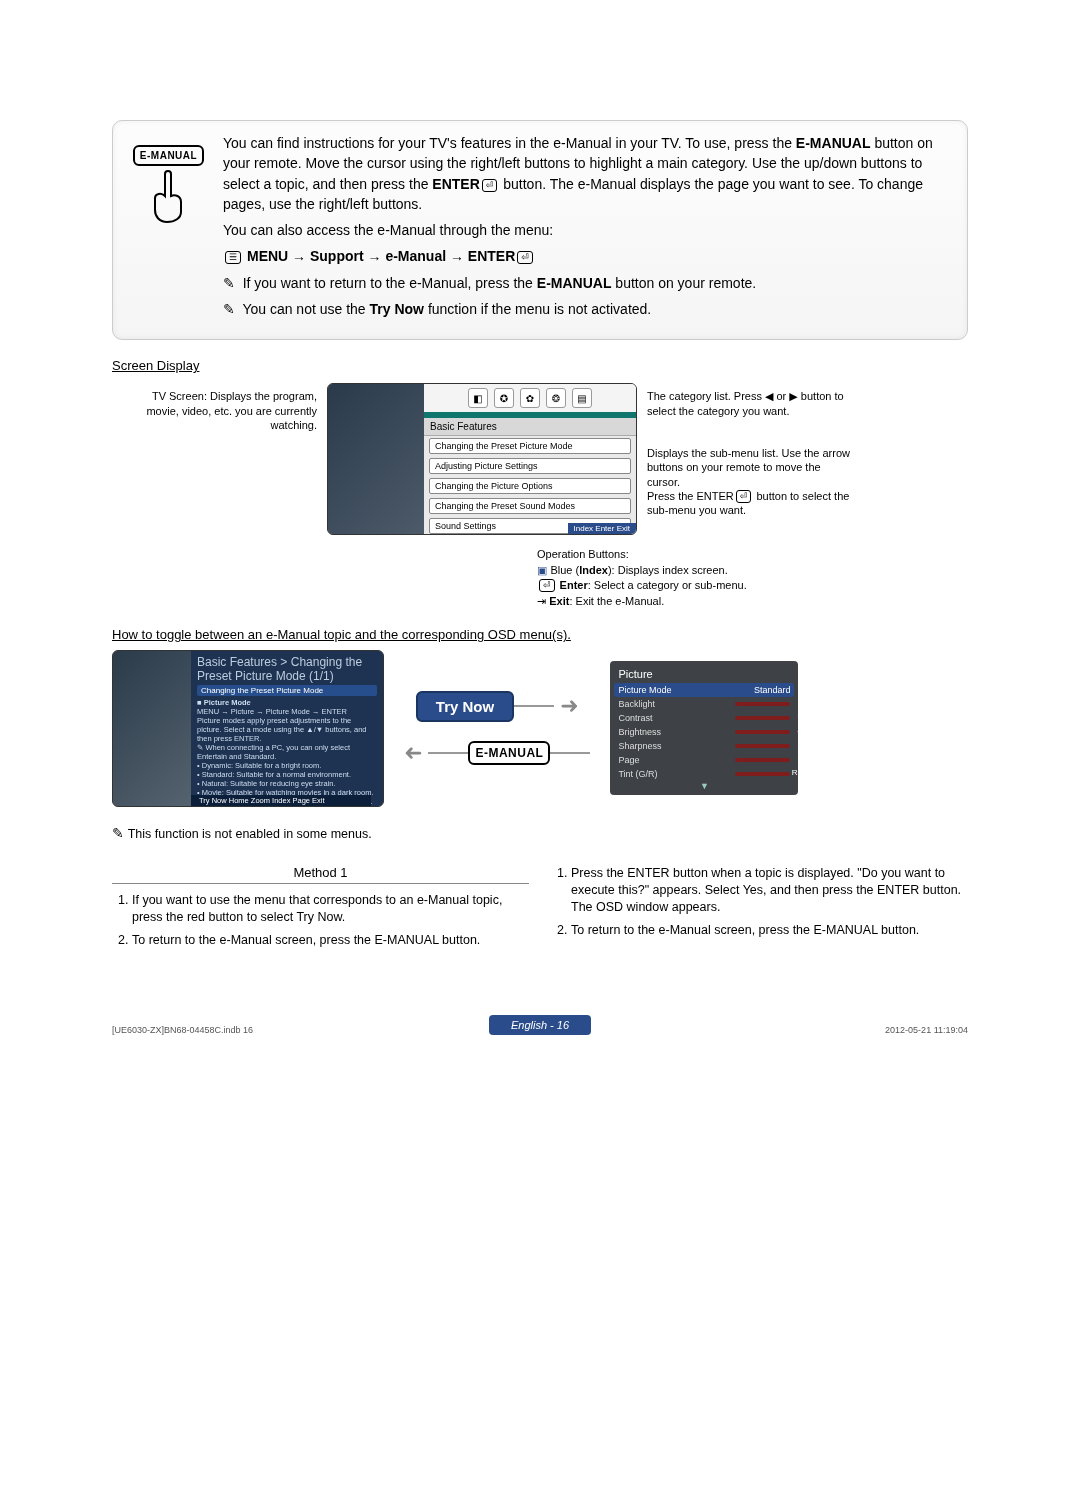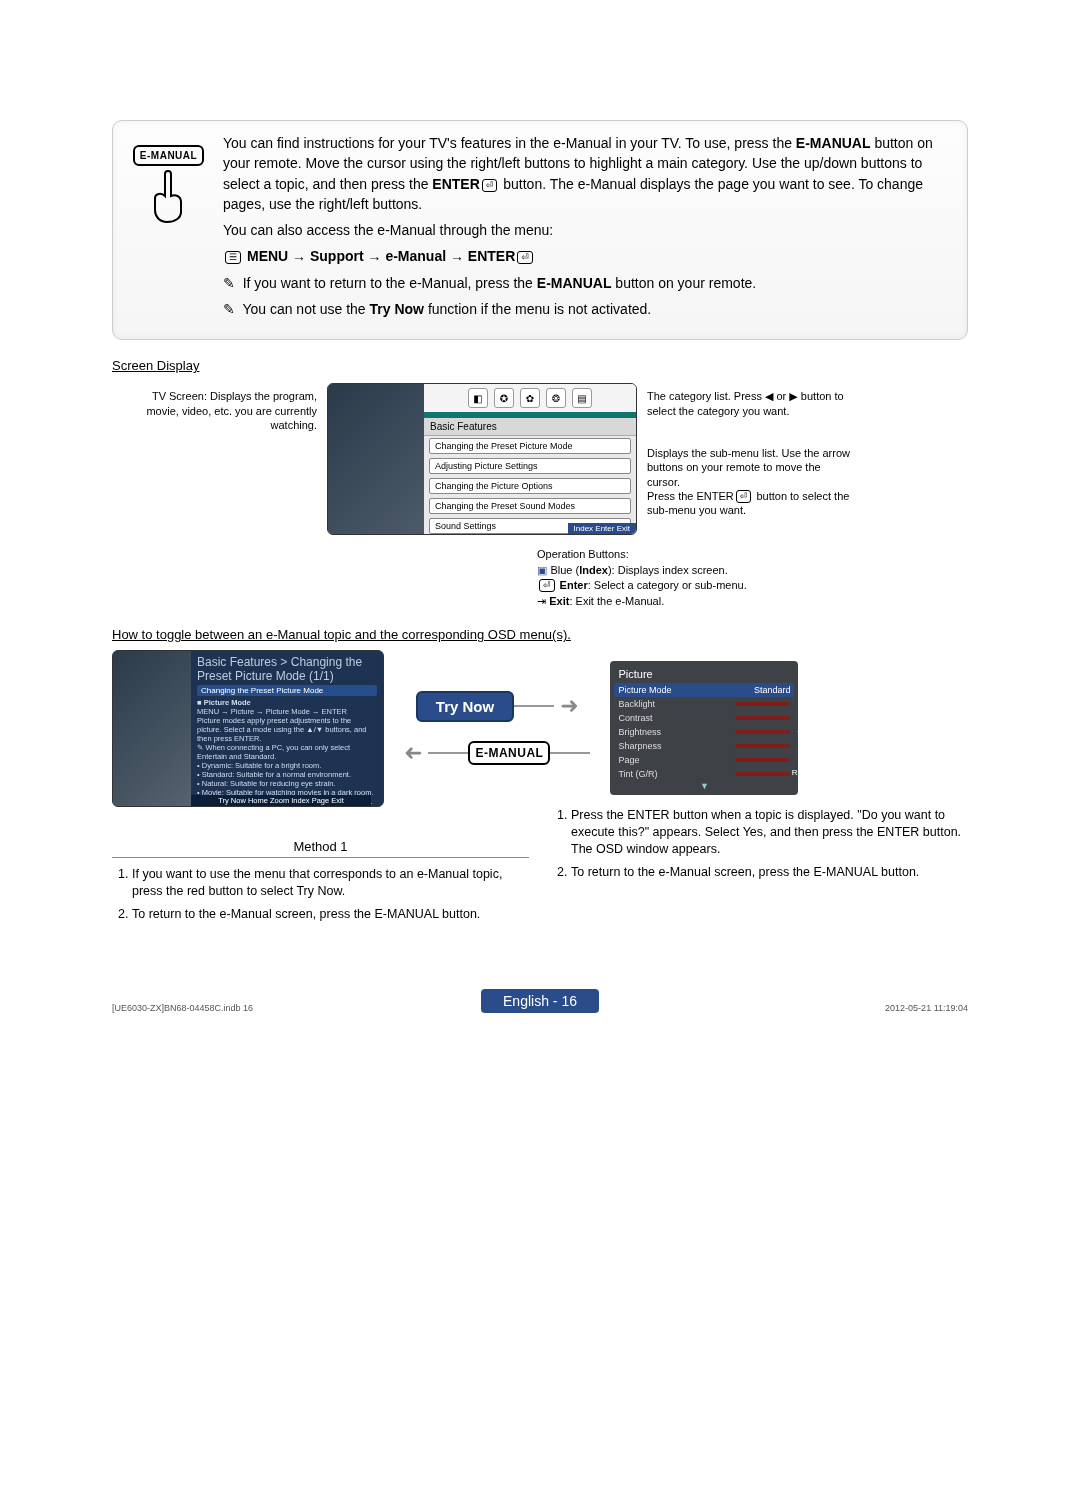--- a/index.html
+++ b/index.html
@@ -99,43 +99,43 @@
   .detail-shot {
     width: 270px; height: 155px;
     border:1px solid #333; border-radius:6px;
     display:flex; overflow:hidden; background:#555;
   }
   .detail-left { width:78px; background:linear-gradient(135deg,#2b3b49,#556270);}
   .detail-right { flex:1; background:#1e3252; color:#fff; font-size:8px; padding:4px 6px; position:relative;}
   .detail-crumb { font-size:12px; color:#bcd; }
   .detail-title {background:#264e8d;color:#fff;font-size:8px;padding:1px 4px;margin:2px 0;border-radius:2px;}
   .bullets { font-size:7.5px; color:#cde; line-height:1.2;}
-  .bottom-bar{position:absolute;bottom:0;left:0;right:12px;background:#0b1e3a;color:#fff;font-size:7.5px;padding:1px 20px;text-align:center;}
+  .bottom-bar{position:absolute;bottom:0;left:0;right:12px;background:#0b1e3a;color:#fff;font-size:7.5px;padding:1px 8px;}
   .mid-btns { display:flex; flex-direction:column; gap:18px; align-items:center;}
   .trynow-pill { background:#2a4c8a; color:#fff; font-weight:bold; padding:5px 18px; border-radius:6px; font-size:15px; border:2px solid #193560;}
   .arrow-r { font-size:22px; color:#888; margin-left:6px;}
   .arrow-l { font-size:22px; color:#888; margin-right:6px;}
   .mid-row {display:flex;align-items:center;}
   .hline {width:40px;height:2px;background:#999;}
   .picture-panel {
     width:180px; background:#3e4247; border-radius:4px; font-size:10px; color:#ddd; padding:4px;
   }
   .picture-panel .hdr { color:#fff; font-size:11px; padding:3px 4px;}
   .pp-row { display:flex; justify-content:space-between; align-items:center; padding:2px 4px; font-size:9px;}
   .pp-row.sel { background:#2a4c8a; color:#fff; border-radius:3px;}
   .pp-bar { width:55px;height:4px;background:#7f1d1d;border-radius:2px;position:relative;}
   .pp-bar span{position:absolute;right:-16px;top:-4px;font-size:8px;color:#fff;}
   .func-note { font-size:12.5px; margin:18px 0 24px 0;}
   .methods { display:flex; gap:22px; }
   .method-col { flex:1; }
-  .method-head { text-align:center; font-size:13px; margin-bottom:8px; border-bottom:1px solid #888; padding-bottom:3px;margin-top:32px;}
+  .method-head { text-align:center; font-size:13px; margin-bottom:8px; border-bottom:1px solid #888; padding-bottom:3px;}
   .method-col ol { margin:0; padding-left:20px; font-size:12.5px;}
   .method-col li { margin-bottom:6px; line-height:1.35;}
   .page-foot { text-align:center; margin-top:60px; }
-  .page-foot .eng { background:#2a4c8a; color:#fff; padding:4px 22px; border-radius:4px; font-size:14px; display:inline-block;}
+  .page-foot .eng { background:#2a4c8a; color:#fff; padding:4px 22px; border-radius:4px; font-size:11px; display:inline-block;font-style:italic;}
   .tiny-left { position:absolute; left:112px; bottom:40px; font-size:9px; color:#555;}
   .tiny-right{ position:absolute; right:112px; bottom:40px; font-size:9px; color:#555;}
   .bold{font-weight:bold;}
   .enter-glyph{display:inline-block;border:1px solid #000;border-radius:3px;font-size:9px;padding:0 3px;line-height:11px;vertical-align:1px;margin:0 2px;}
   .menu-glyph{display:inline-block;border:1px solid #000;border-radius:3px;font-size:9px;padding:0 3px;line-height:11px;vertical-align:1px;margin:0 2px;}
 </style>
 </head>
 <body>
 
 <div class="page">
@@ -284,20 +284,21 @@
       <div class="pp-row">
           <span>Tint (G/R)</span>
           <span class="pp-bar">
             <span>R50</span>
           </span>
         </div>
       <div style="text-align:center;color:#9cb;font-size:9px;">▼</div>
     </div>
   </div>
 
+  <div class="func-note note-icon">This function is not enabled in some menus.</div>
 
   <div class="methods">
     <div class="method-col">
       <div class="method-head">Method 1</div>
       <ol>
         <li>If you want to use the menu that corresponds to an e-Manual topic, press the red button to select Try Now.</li>
         <li>To return to the e-Manual screen, press the E-MANUAL button.</li>
       </ol>
     </div>
     <div class="method-col">

